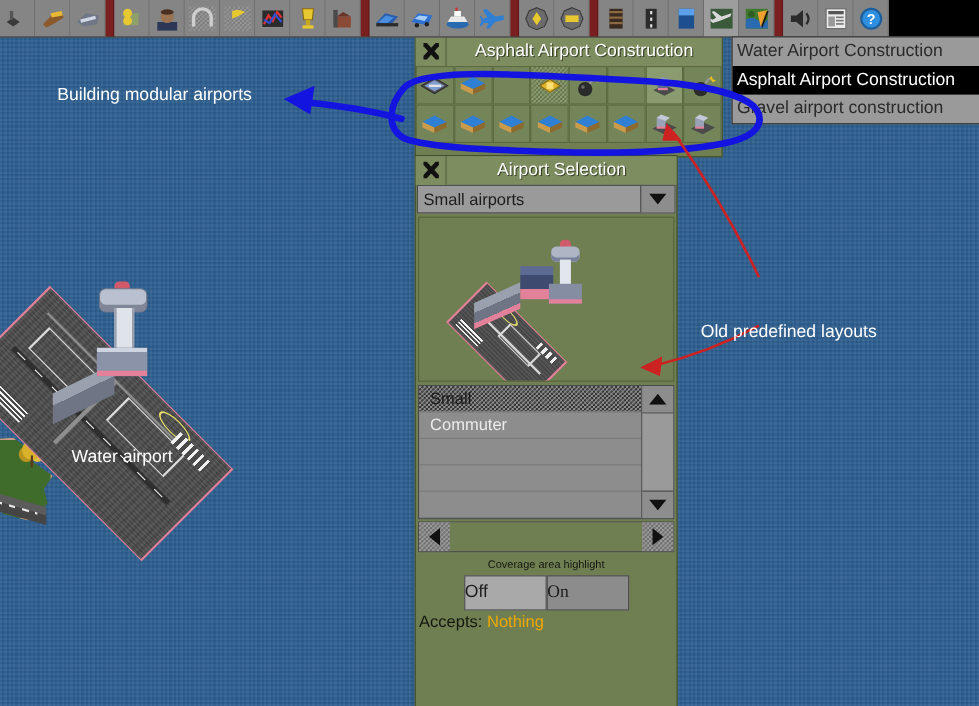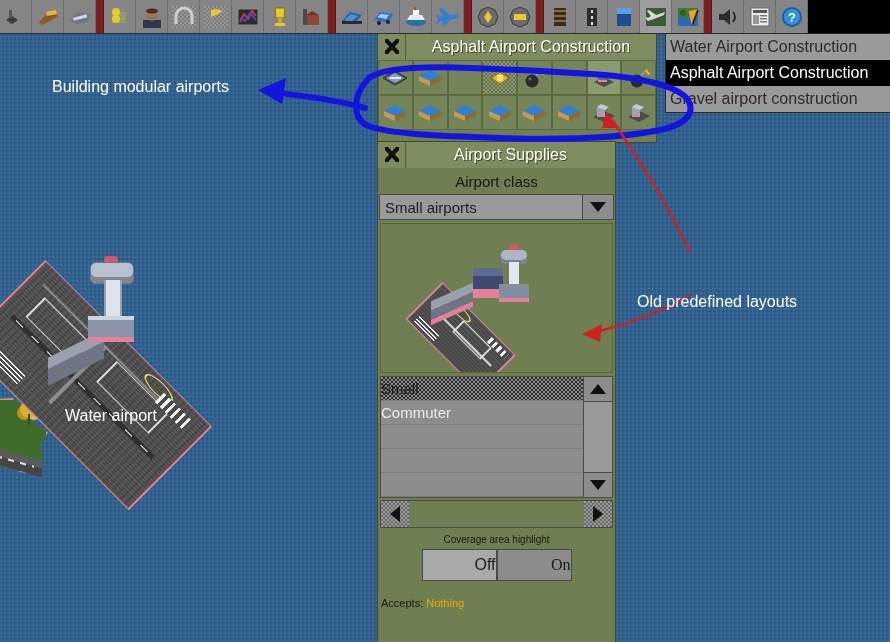--- a/index.html
+++ b/index.html
@@ -157,45 +157,45 @@
   .mini .mtow .b{position:absolute;left:0;top:40px;width:30px;height:18px;background:#858da2;
       box-shadow:inset 0 -4px 0 #e3809a;}
   .mini .mterm{position:absolute;left:48px;top:30px;width:30px;height:30px;
       background:linear-gradient(180deg,#5d6a92 0 28%,#3f4a70 28% 70%,#e3809a 70% 100%);}
   .mini .mhan{position:absolute;left:6px;top:54px;width:42px;height:24px;
       background:linear-gradient(180deg,#9aa0ad 0 38%,#6f7585 38% 78%,#e3809a 78% 100%);transform:skewY(-24deg);}
 
   
   .listwrap{margin:3px 2px 0 2px;display:flex;height:122px;}
   .listbox{flex:1;background:#8d8d8d;border:1px solid #4a4a4a;border-right:none;}
-  .lirow{height:24px;line-height:24px;font-size:15px;color:#ececec;padding-left:0;
+  .lirow{height:24px;line-height:24px;font-size:15px;color:#ececec;padding-left:10px;
       border-bottom:1px solid #7a7a7a;box-sizing:border-box;white-space:nowrap;}
   .lirow.sel{color:#1a1a1a;
       background-image:
         linear-gradient(45deg,#2b2b2b 25%,transparent 25%,transparent 75%,#2b2b2b 75%),
         linear-gradient(45deg,#2b2b2b 25%,#8d8d8d 25%,#8d8d8d 75%,#2b2b2b 75%);
       background-size:4px 4px;background-position:0 0,2px 2px;}
   .vscroll{width:28px;background:#8d8d8d;border:1px solid #4a4a4a;display:flex;flex-direction:column;}
   .vbtn{height:24px;background:#8d8d8d;display:flex;align-items:center;justify-content:center;
       border-bottom:1px solid #4a4a4a;}
   .vbtn.bot{border-bottom:none;border-top:1px solid #4a4a4a;}
   .vtrack{flex:1;background:#9a9a9a;}
   .hscroll{margin:2px 2px 0 2px;height:26px;display:flex;background:#7a8a5e;border:1px solid #4a4a4a;}
   .hbtn{width:28px;background:#8d8d8d;display:flex;align-items:center;justify-content:center;
       background-image:
         linear-gradient(45deg,#6a6a6a 25%,transparent 25%,transparent 75%,#6a6a6a 75%),
         linear-gradient(45deg,#6a6a6a 25%,#9a9a9a 25%,#9a9a9a 75%,#6a6a6a 75%);
       background-size:4px 4px;background-position:0 0,2px 2px;}
   .htrack{flex:1;background:#6f7f52;}
   .cov{text-align:center;color:#16180f;font-size:10px;padding:6px 0 4px;}
   .btnrow{display:flex;justify-content:center;gap:0;}
-  .gbtn{width:73px;height:30px;line-height:30px;text-align:right;font-size:16px;color:#1c1c1c;
+  .gbtn{width:73px;height:30px;line-height:30px;text-align:left;font-size:16px;color:#1c1c1c;
       background:#a9a9a9;border:1px solid #4a4a4a;}
   .gbtn.on{background:#8c8c8c;font-family:Liberation Serif, serif;}
-  .acc{font-size:11px;color:#16180f;padding:16px 0 0 3px;}
+  .acc{font-size:15px;color:#16180f;padding:2px 0 0 3px;}
   .acc .v{color:#f0a800;}
 
   
   .anno{position:absolute;color:#fff;font-size:16px;white-space:nowrap;z-index:70;}
   svg.overlay{position:absolute;left:0;top:0;width:890px;height:642px;z-index:65;pointer-events:none;}
 </style>
 </head>
 <body>
 
 <div id="root">
@@ -371,24 +371,23 @@
   </div>
 
   <div class="win" id="selection">
     <div class="titlebar">
       <div class="closebtn">
         <svg viewBox="0 0 18 18">
             <path d="M2 1 L5 1 L16 13 L16 16 L13 16 L2 4 Z" fill="#111"></path>
             <path d="M16 1 L16 4 L5 16 L2 16 L2 13 L13 1 Z" fill="#111"></path>
           </svg>
       </div>
-      <div class="titletext">Airport Supplies</div>
-    </div>
-
-    <div class="lbl">Airport class</div>
+      <div class="titletext">Airport Selection</div>
+    </div>
+
 
     <div class="ddbtn">
       <div class="v">Small airports</div>
       <div class="arrow">
         <svg width="16" height="10" viewBox="0 0 16 10">
             <polygon points="0,0 16,0 8,10" fill="#111"></polygon>
           </svg>
       </div>
     </div>
 

